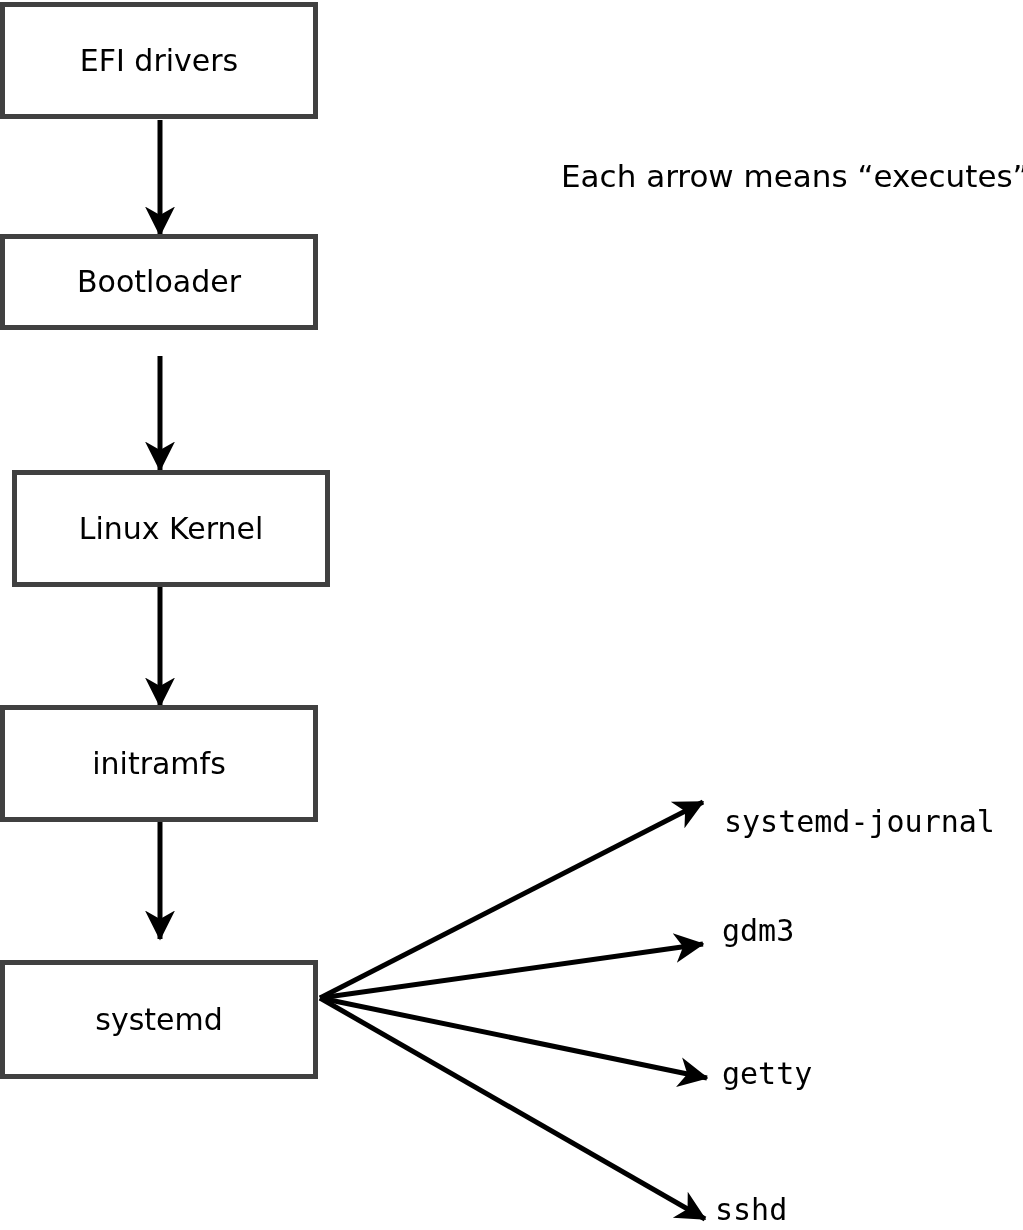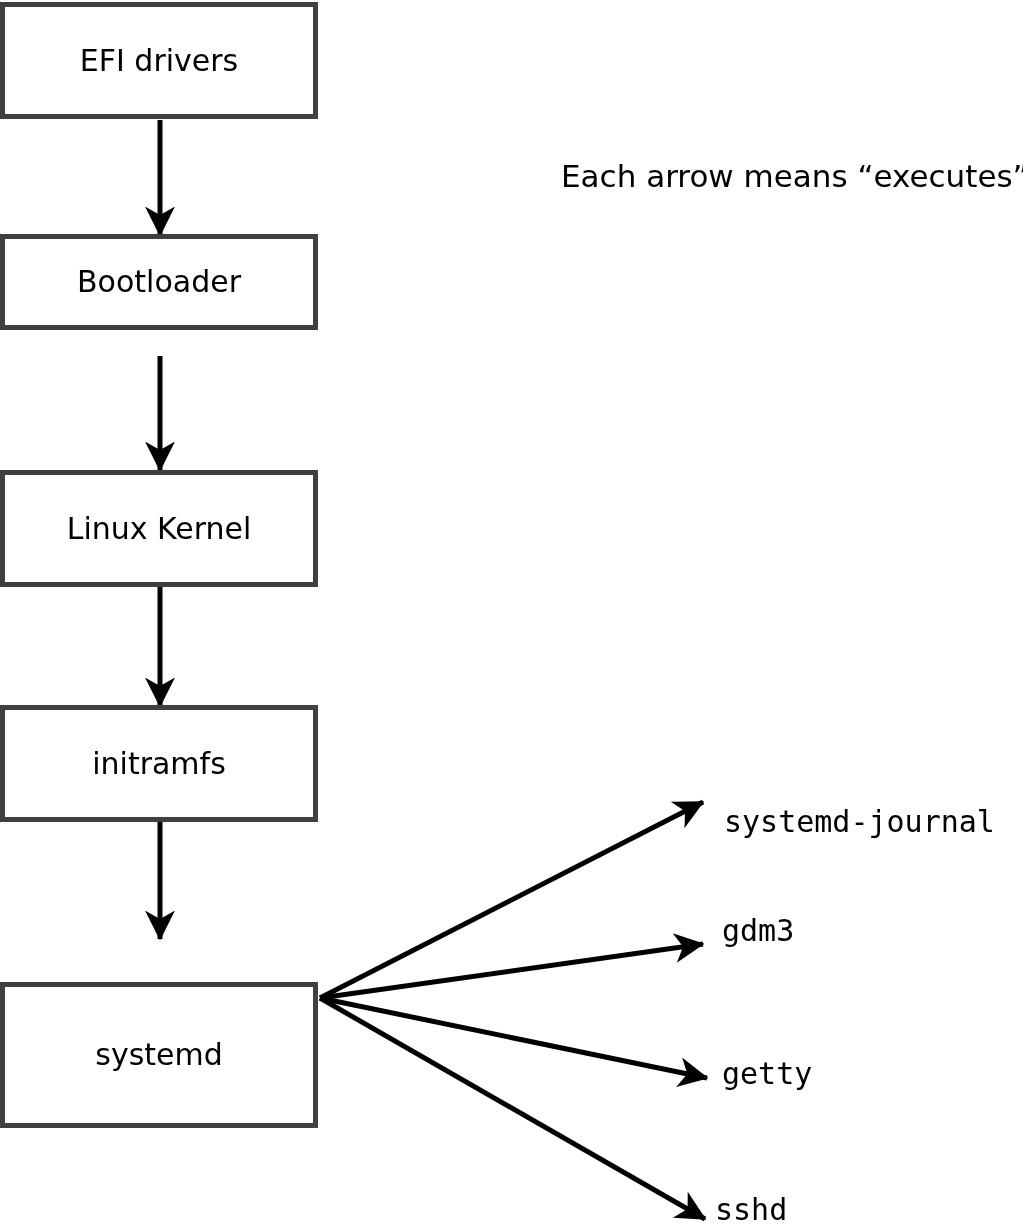--- a/index.html
+++ b/index.html
@@ -32,23 +32,23 @@
     background: #ffffff;
     display: flex;
     align-items: center;
     justify-content: center;
     font-size: 30px;
     line-height: 1.2;
     white-space: nowrap;
   }
   #box-efi        { top: 2px;   height: 117px; }
   #box-bootloader { top: 234px; height: 96px; }
-  #box-kernel     { top: 470px; height: 117px; }
+  #box-kernel     { top: 470px; height: 117px; margin-left: 12px; }
   #box-initramfs  { top: 705px; height: 117px; }
-  #box-systemd    { top: 982px; height: 146px; }
+  #box-systemd    { top: 960px; height: 119px; }
 
   .caption {
     position: absolute;
     left: 561px;
     top: 158px;
     font-size: 31px;
     line-height: 36px;
     white-space: nowrap;
   }
   .service-label {

